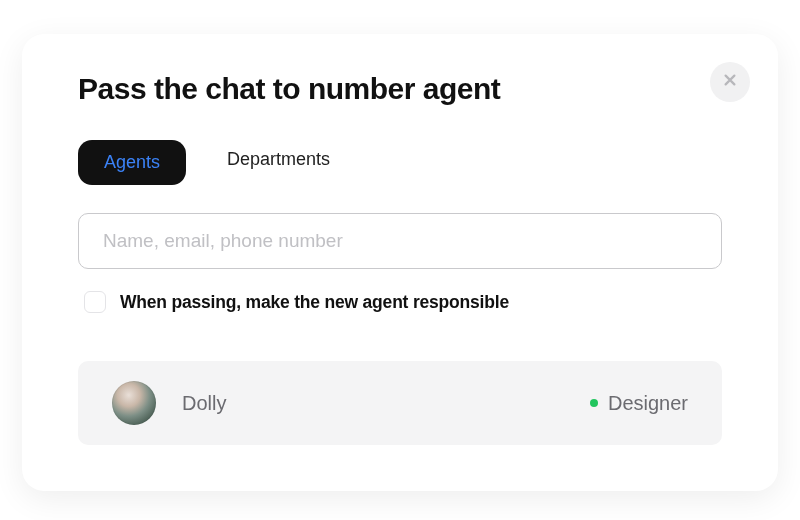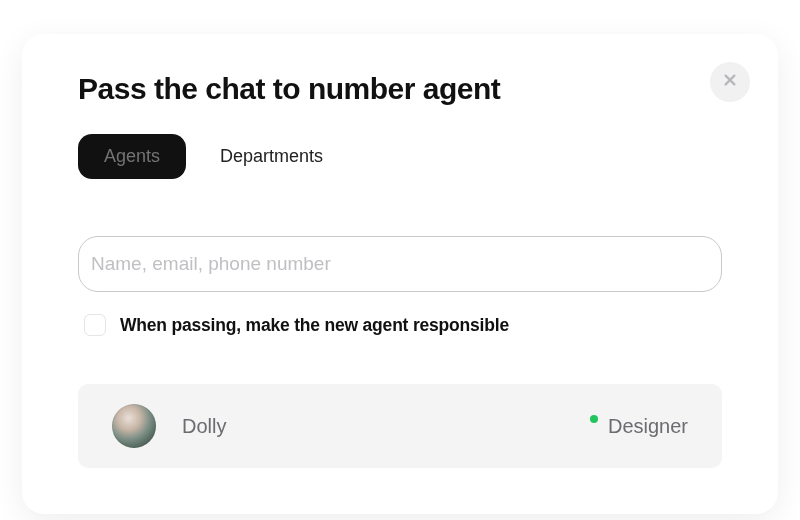--- a/index.html
+++ b/index.html
@@ -34,35 +34,35 @@
     .tabs { display: flex; gap: 28px; align-items: center; margin-top: 28px; }
     .tab {
       padding: 12px 26px;
       border-radius: 14px;
       font-size: 18px;
       color: #222;
       cursor: pointer;
     }
     .tab.active {
       background: #111;
-      color: #737373;
+      color: #3b82f6;
       font-weight: 500;
+      margin-top: 6px;
     }
-    .tab.inactive { padding-left: 6px; }
+    .tab.inactive { padding-left: 6px; margin-left: 7px; }
     .search-wrap { margin-top: 28px; }
     .search-input {
       width: 100%;
       height: 56px;
       border: 1px solid #c9c9cc;
-      border-radius: 20px;
-      padding: 0 12px;
+      border-radius: 10px;
+      padding: 0 24px;
       font-size: 19px;
       color: #111;
       outline: none;
-      margin-top: 29px;
     }
     .search-input::placeholder { color: #c0c0c4; }
     .check-row { display:flex; align-items:center; gap:14px; margin-top: 22px; padding-left: 6px; }
     .checkbox {
       width: 22px; height: 22px;
       border: 1px solid #e4e4e7;
       border-radius: 6px;
       background:#fff;
       cursor:pointer;
     }
@@ -74,21 +74,21 @@
       border-radius: 10px;
       padding: 20px 34px;
     }
     .li-left { display:flex; align-items:center; gap:26px; }
     .avatar {
       width:44px; height:44px; border-radius:50%;
       background: radial-gradient(circle at 38% 32%, #e9dfd8 0%, #c9b7a8 28%, #7d8f86 52%, #566a60 72%, #2e3f37 100%);
       box-shadow: inset 0 0 0 1px rgba(0,0,0,0.05);
     }
     .li-name { font-size: 20px; color:#6b6b70; }
-    .li-right { display:flex; align-items:flex-start; gap:10px; }
+    .li-right { display:flex; align-items:center; gap:10px; }
     .status-dot { width:8px; height:8px; border-radius:50%; background:#22c55e; }
     .li-role { font-size: 20px; color:#6b6b70; }
   </style>
 </head>
 <body>
 
 <div class="modal">
 
   <div class="close-btn">
     <span>

